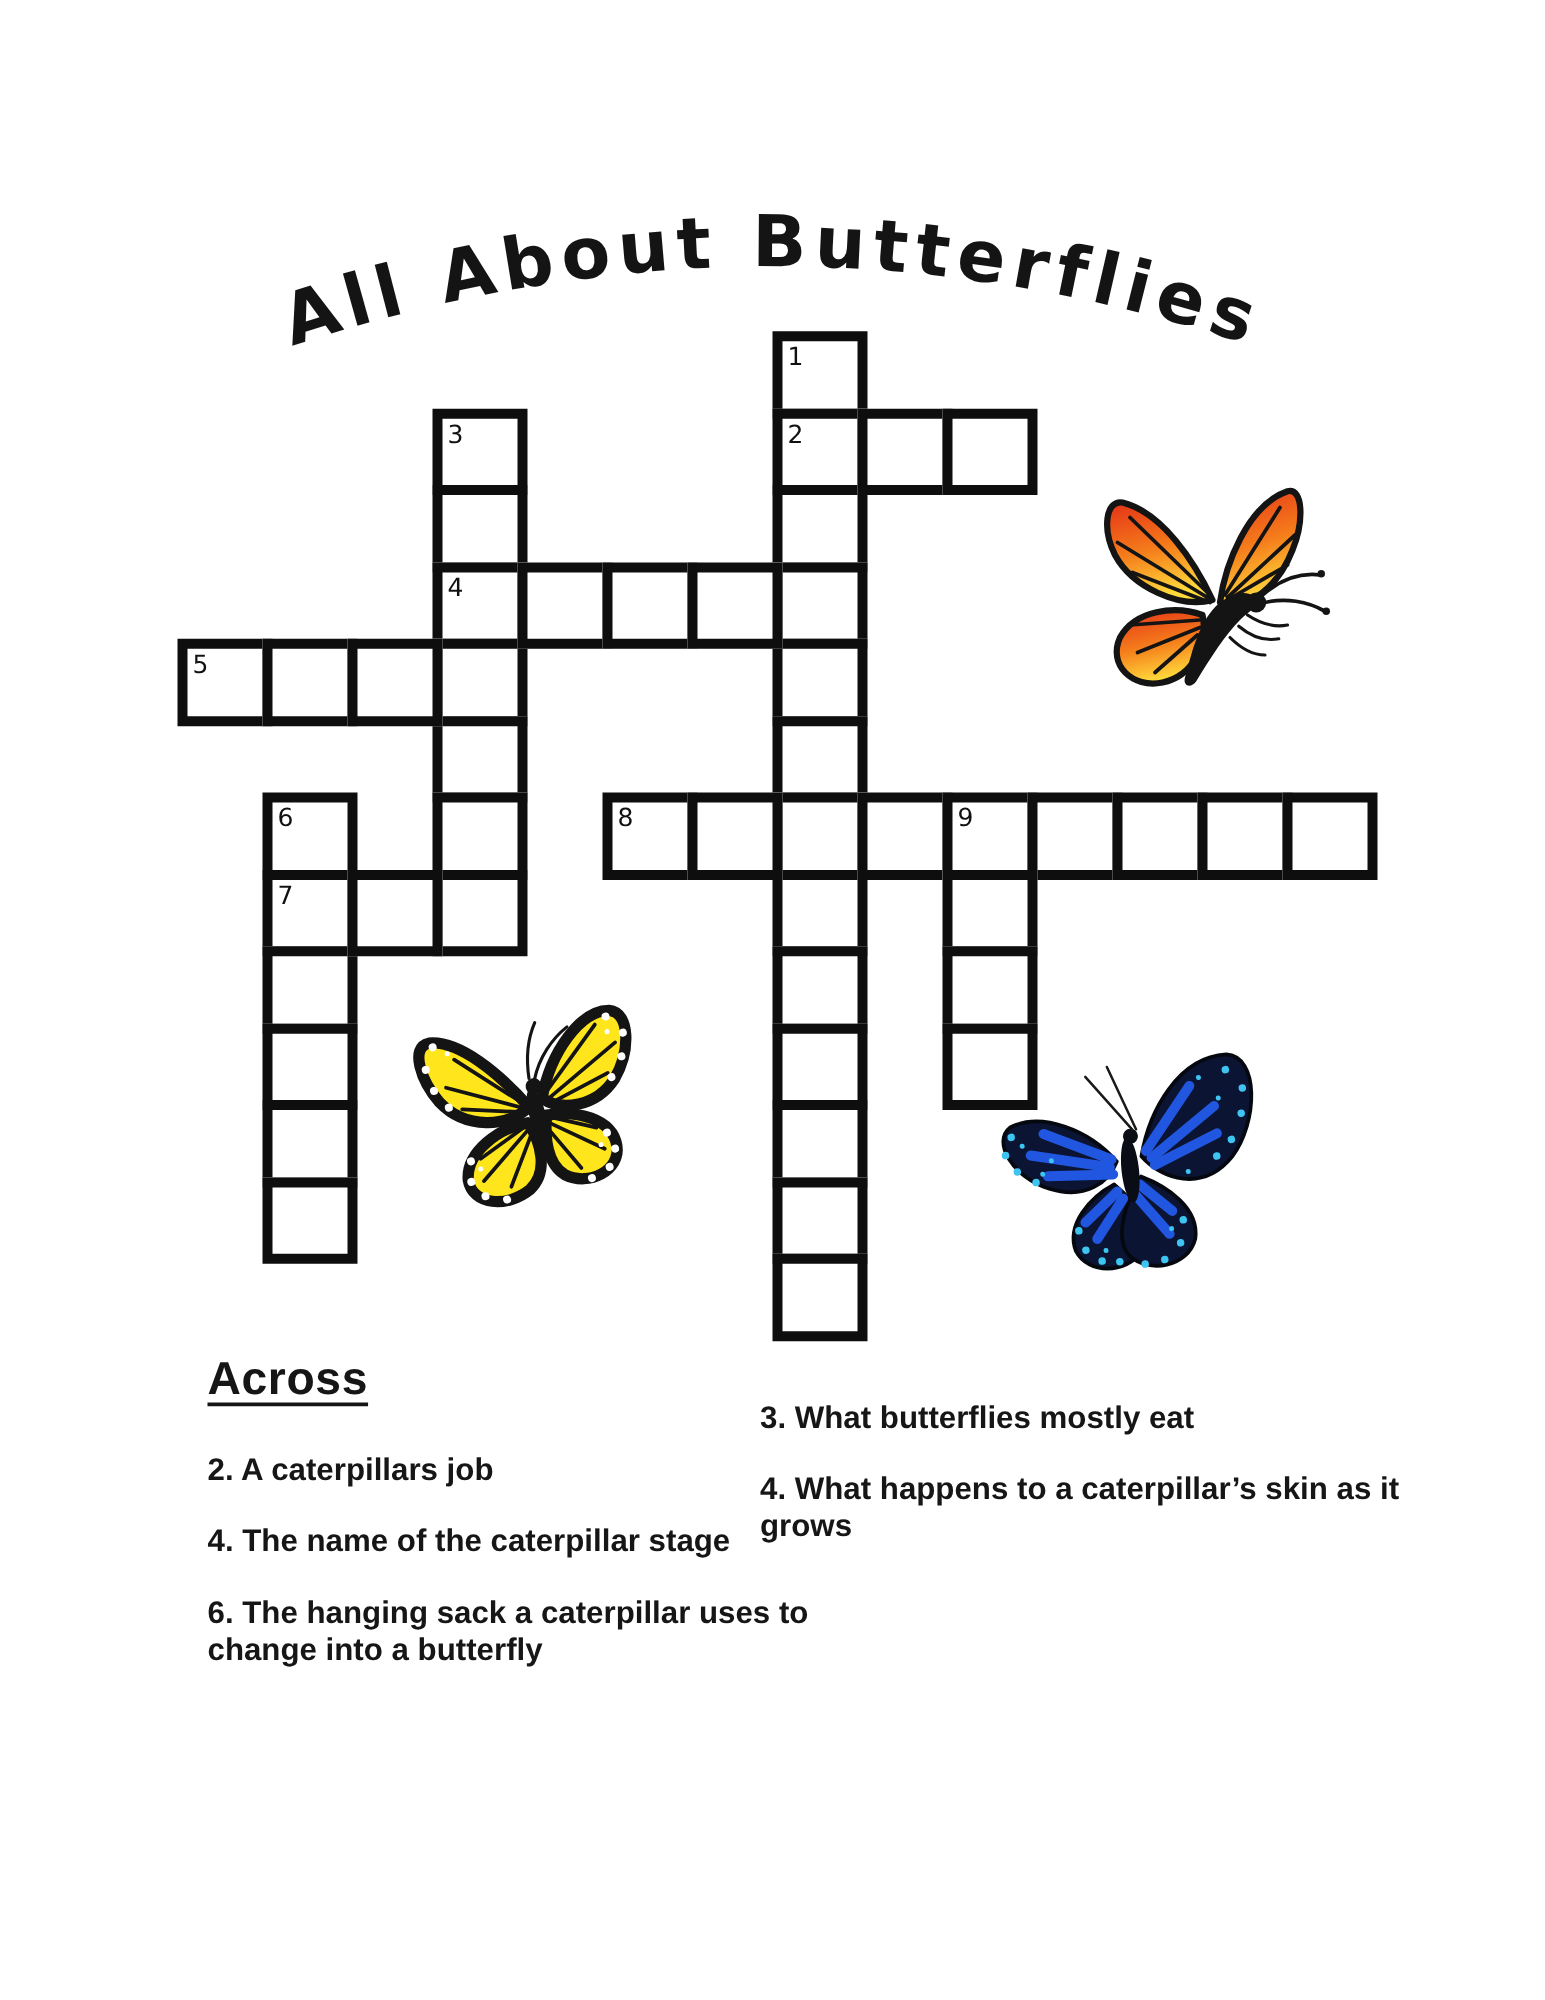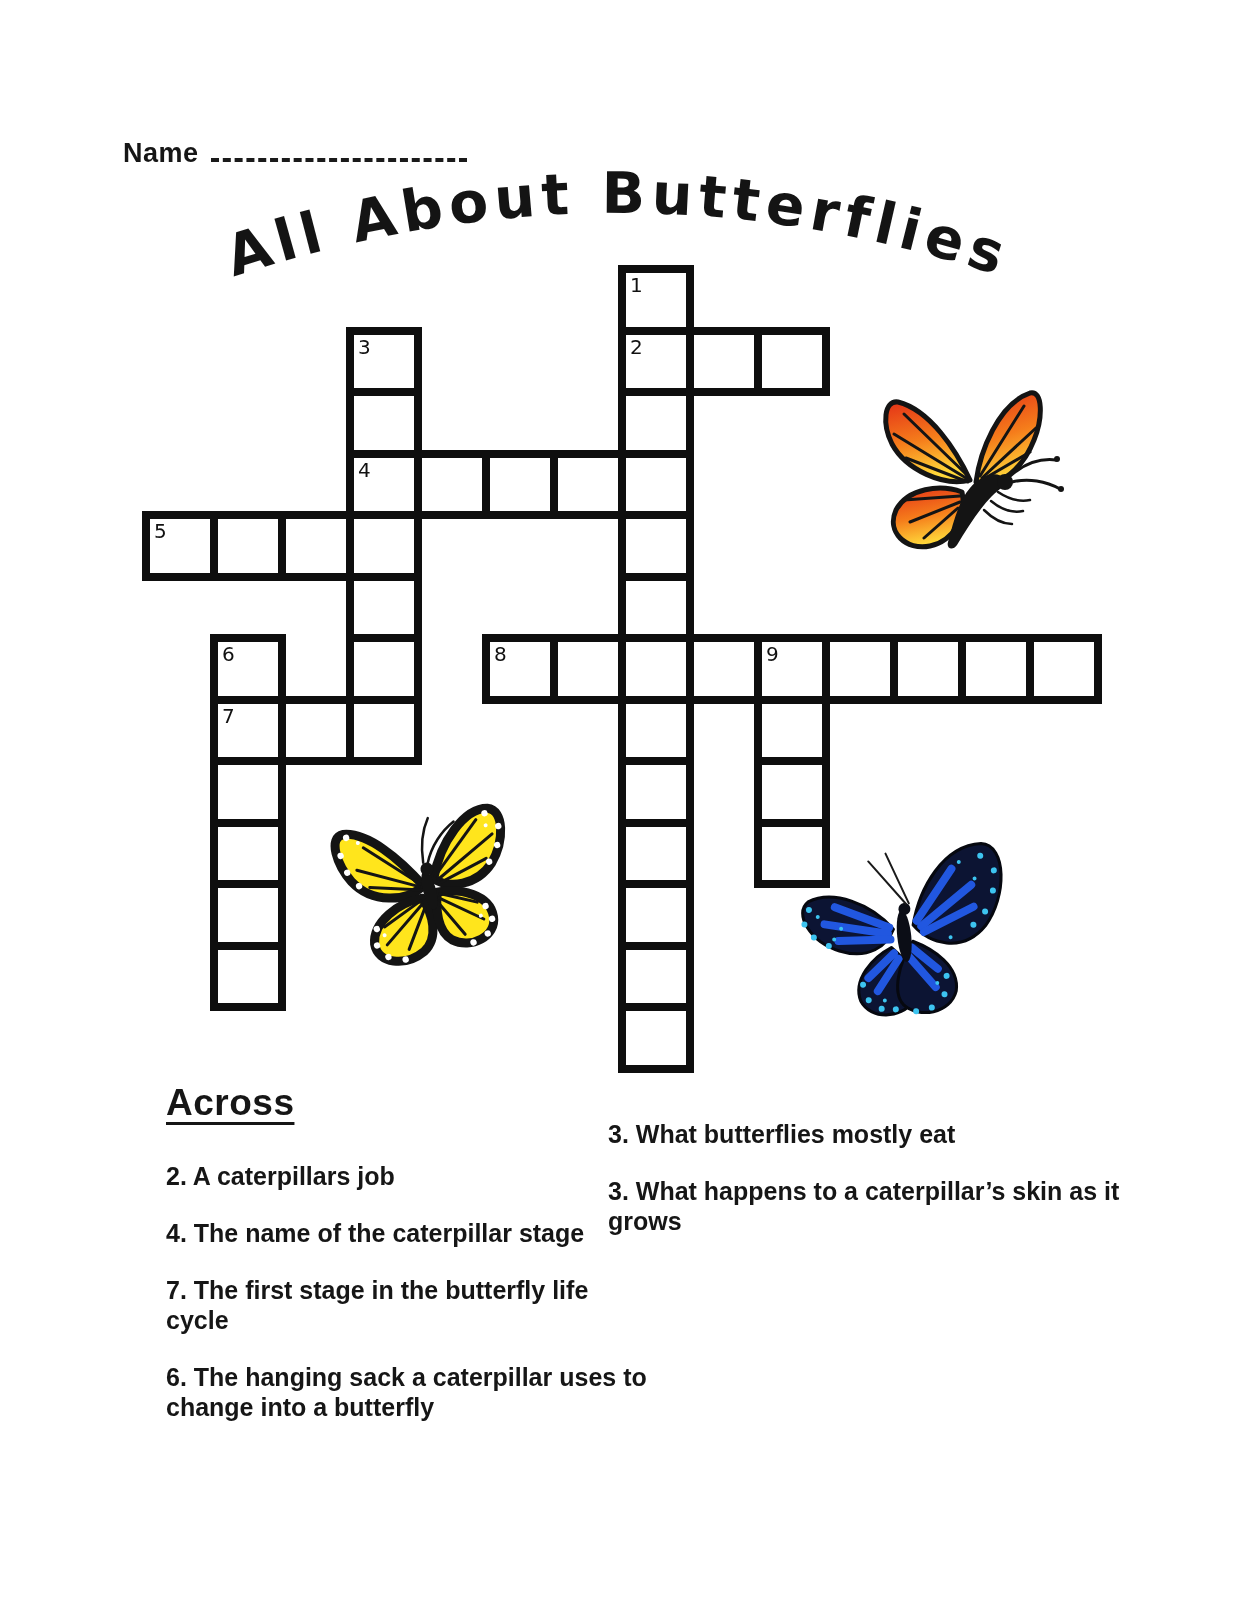--- a/index.html
+++ b/index.html
@@ -31,23 +31,20 @@
     text-decoration:underline;text-decoration-thickness:3px;text-underline-offset:7px;}
   .clue-list{margin-top:37px;}
   .clue{margin:0 0 27px 0;font-size:25px;line-height:30px;white-space:pre-line;
     letter-spacing:0;font-weight:bold;}
 </style>
 </head>
 <body>
 
 <div class="page">
 
-  <div class="name-row">
-    <span class="name-label">Name</span><span class="name-blank"></span>
-  </div>
 
   <svg class="title-svg" width="1236" height="165">
     <path id="titleArc" d="M 224 134 Q 618 0 1012 134" fill="none"></path>
     <text class="title-text">
       <textPath href="#titleArc" startOffset="50%" text-anchor="middle">All About Butterflies</textPath>
     </text>
   </svg>
 
   <div class="grid">
       <div class="cell" style="left: 618px; top: 265px; width: 76px; height: 69.5px; border-width: 8px;">
@@ -266,28 +263,26 @@
           <path d="M122 70 L104 18"></path>
       </g>
     </g>
   </svg>
 
   <div class="clue-block" style="left:166px;top:1082px;width:500px">
     <h2 class="clue-heading">Across</h2>
     <div class="clue-list">
         <p class="clue">2. A caterpillars job</p>
         <p class="clue">4. The name of the caterpillar stage</p>
-        <p class="clue">7. The first stage in the butterfly life
-cycle</p>
         <p class="clue">6. The hanging sack a caterpillar uses to
 change into a butterfly</p>
       </div>
   </div>
 
   <div class="clue-block" style="left:608px;top:1082px;width:625px">
     <div class="clue-list">
         <p class="clue">3. What butterflies mostly eat</p>
-        <p class="clue">3. What happens to a caterpillar’s skin as it
+        <p class="clue">4. What happens to a caterpillar’s skin as it
 grows</p>
       </div>
   </div>
 
 </div>
 
 </body></html>

